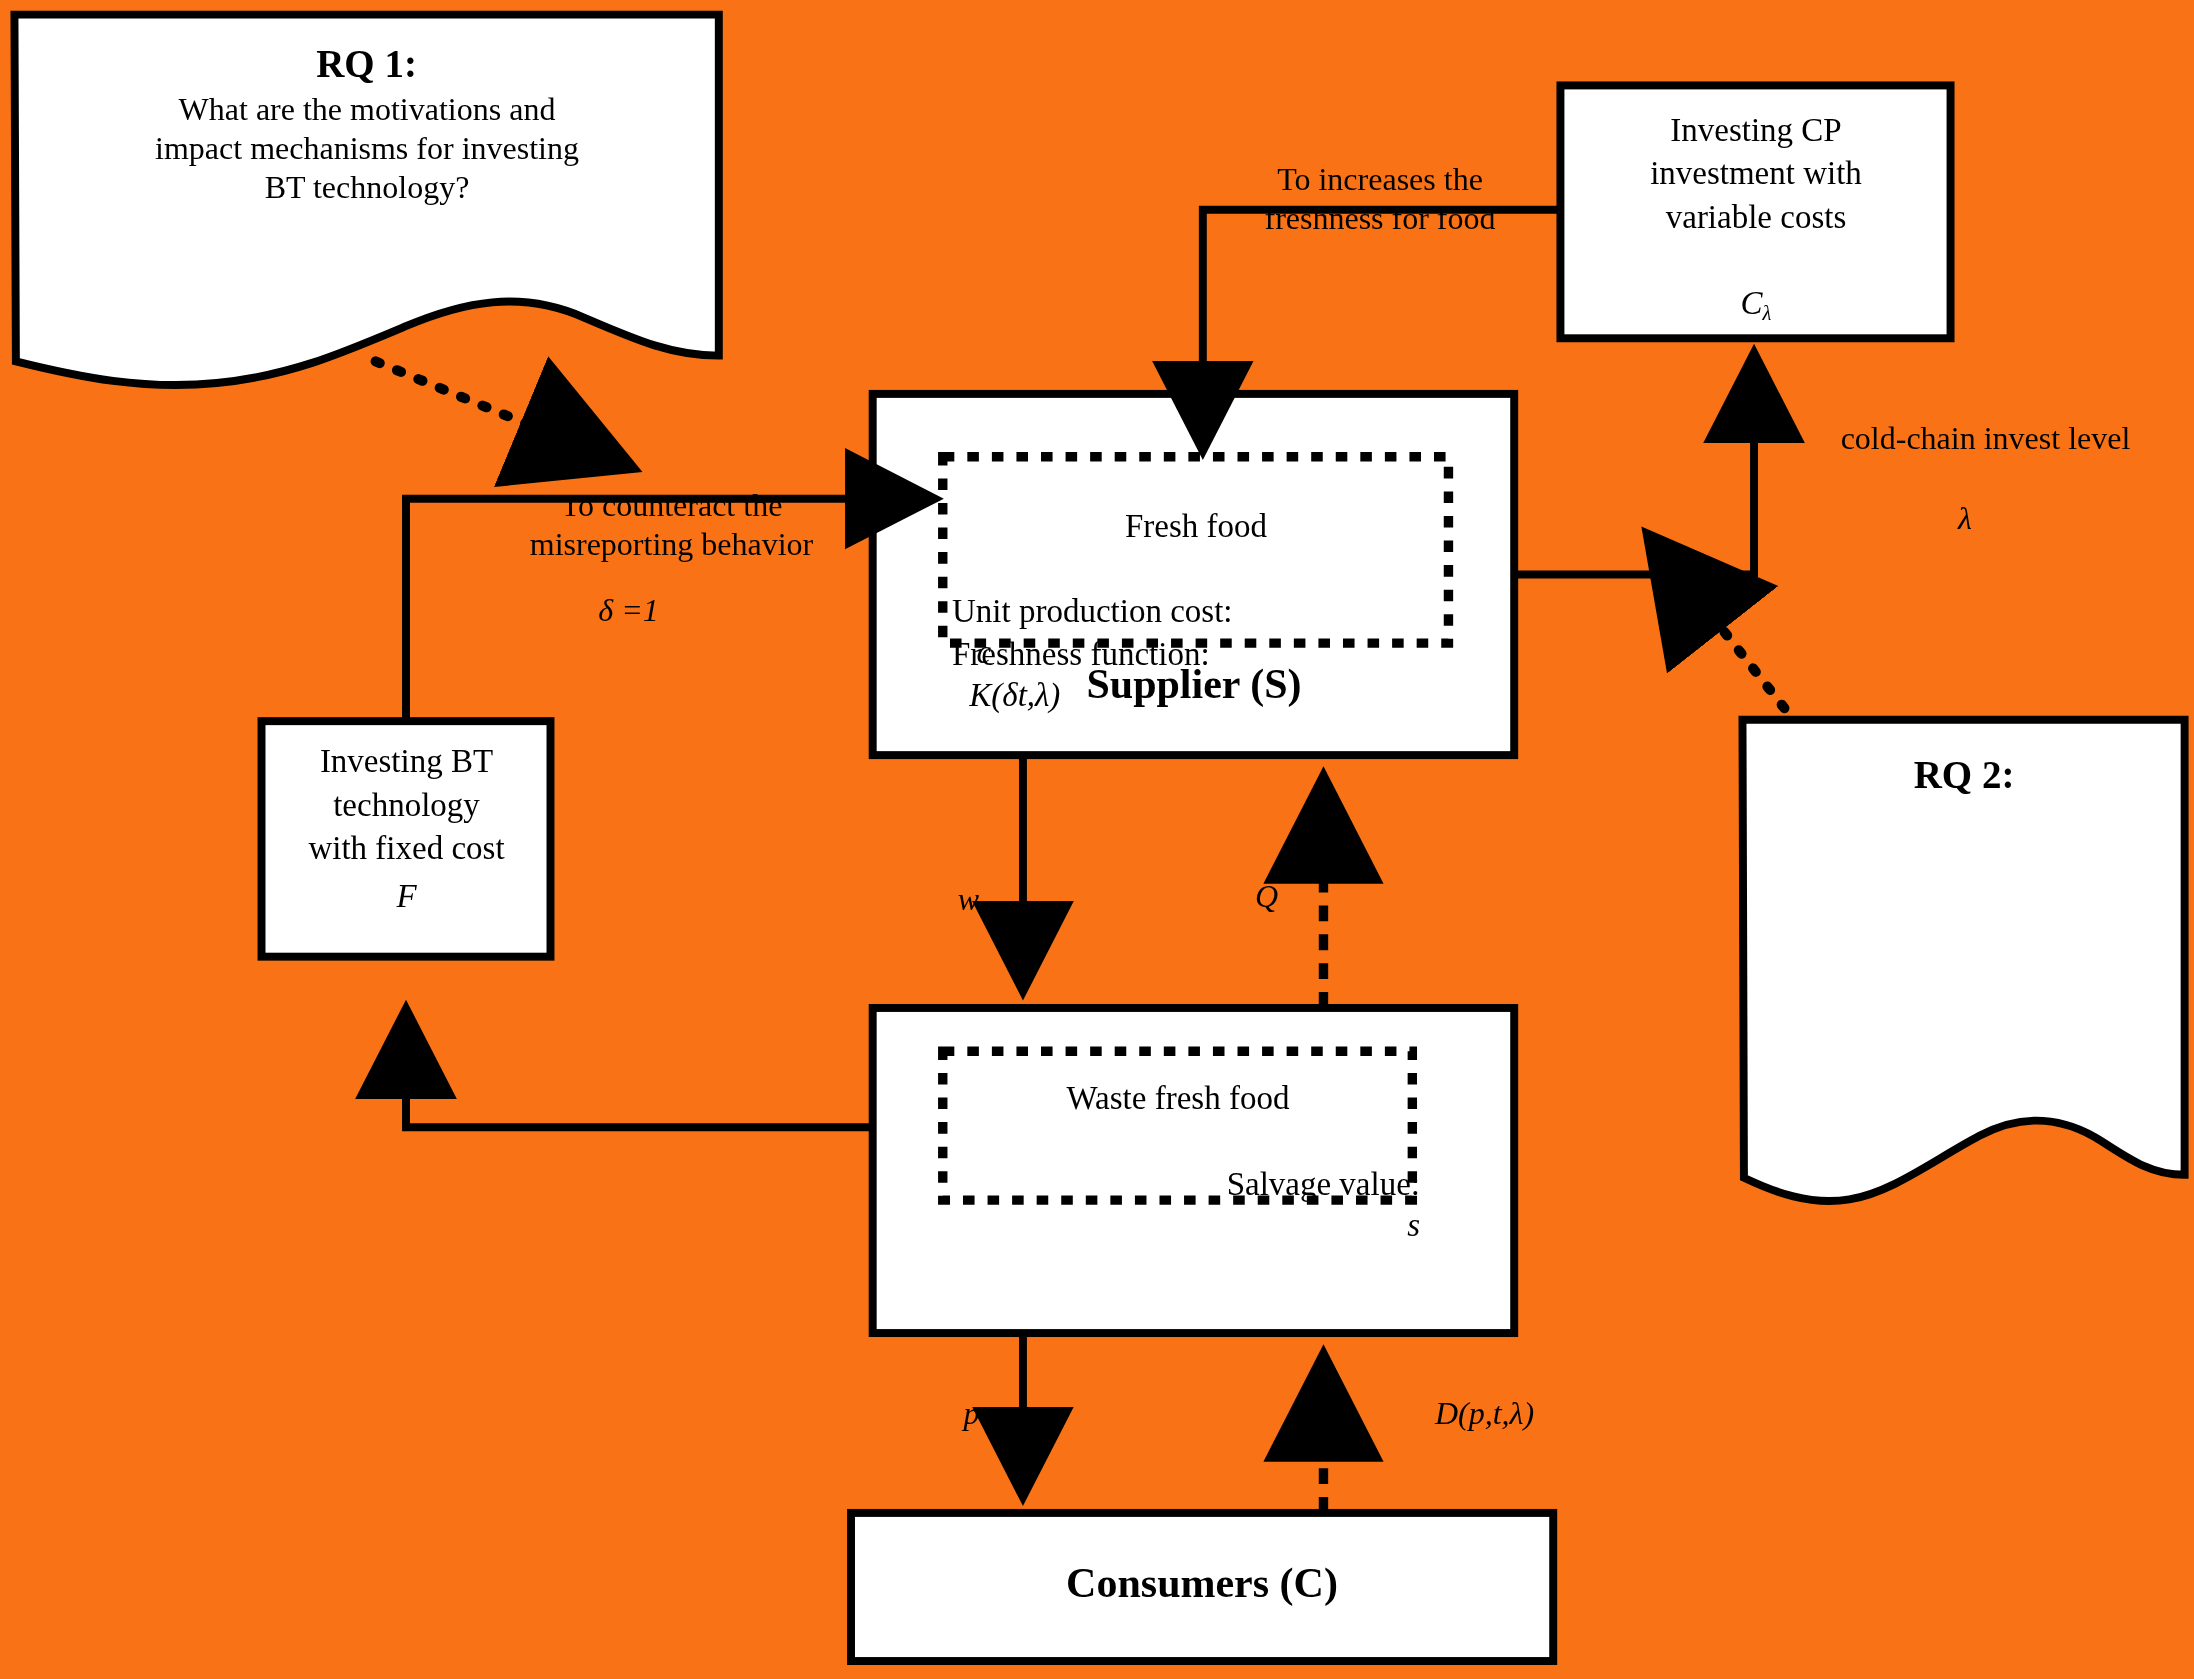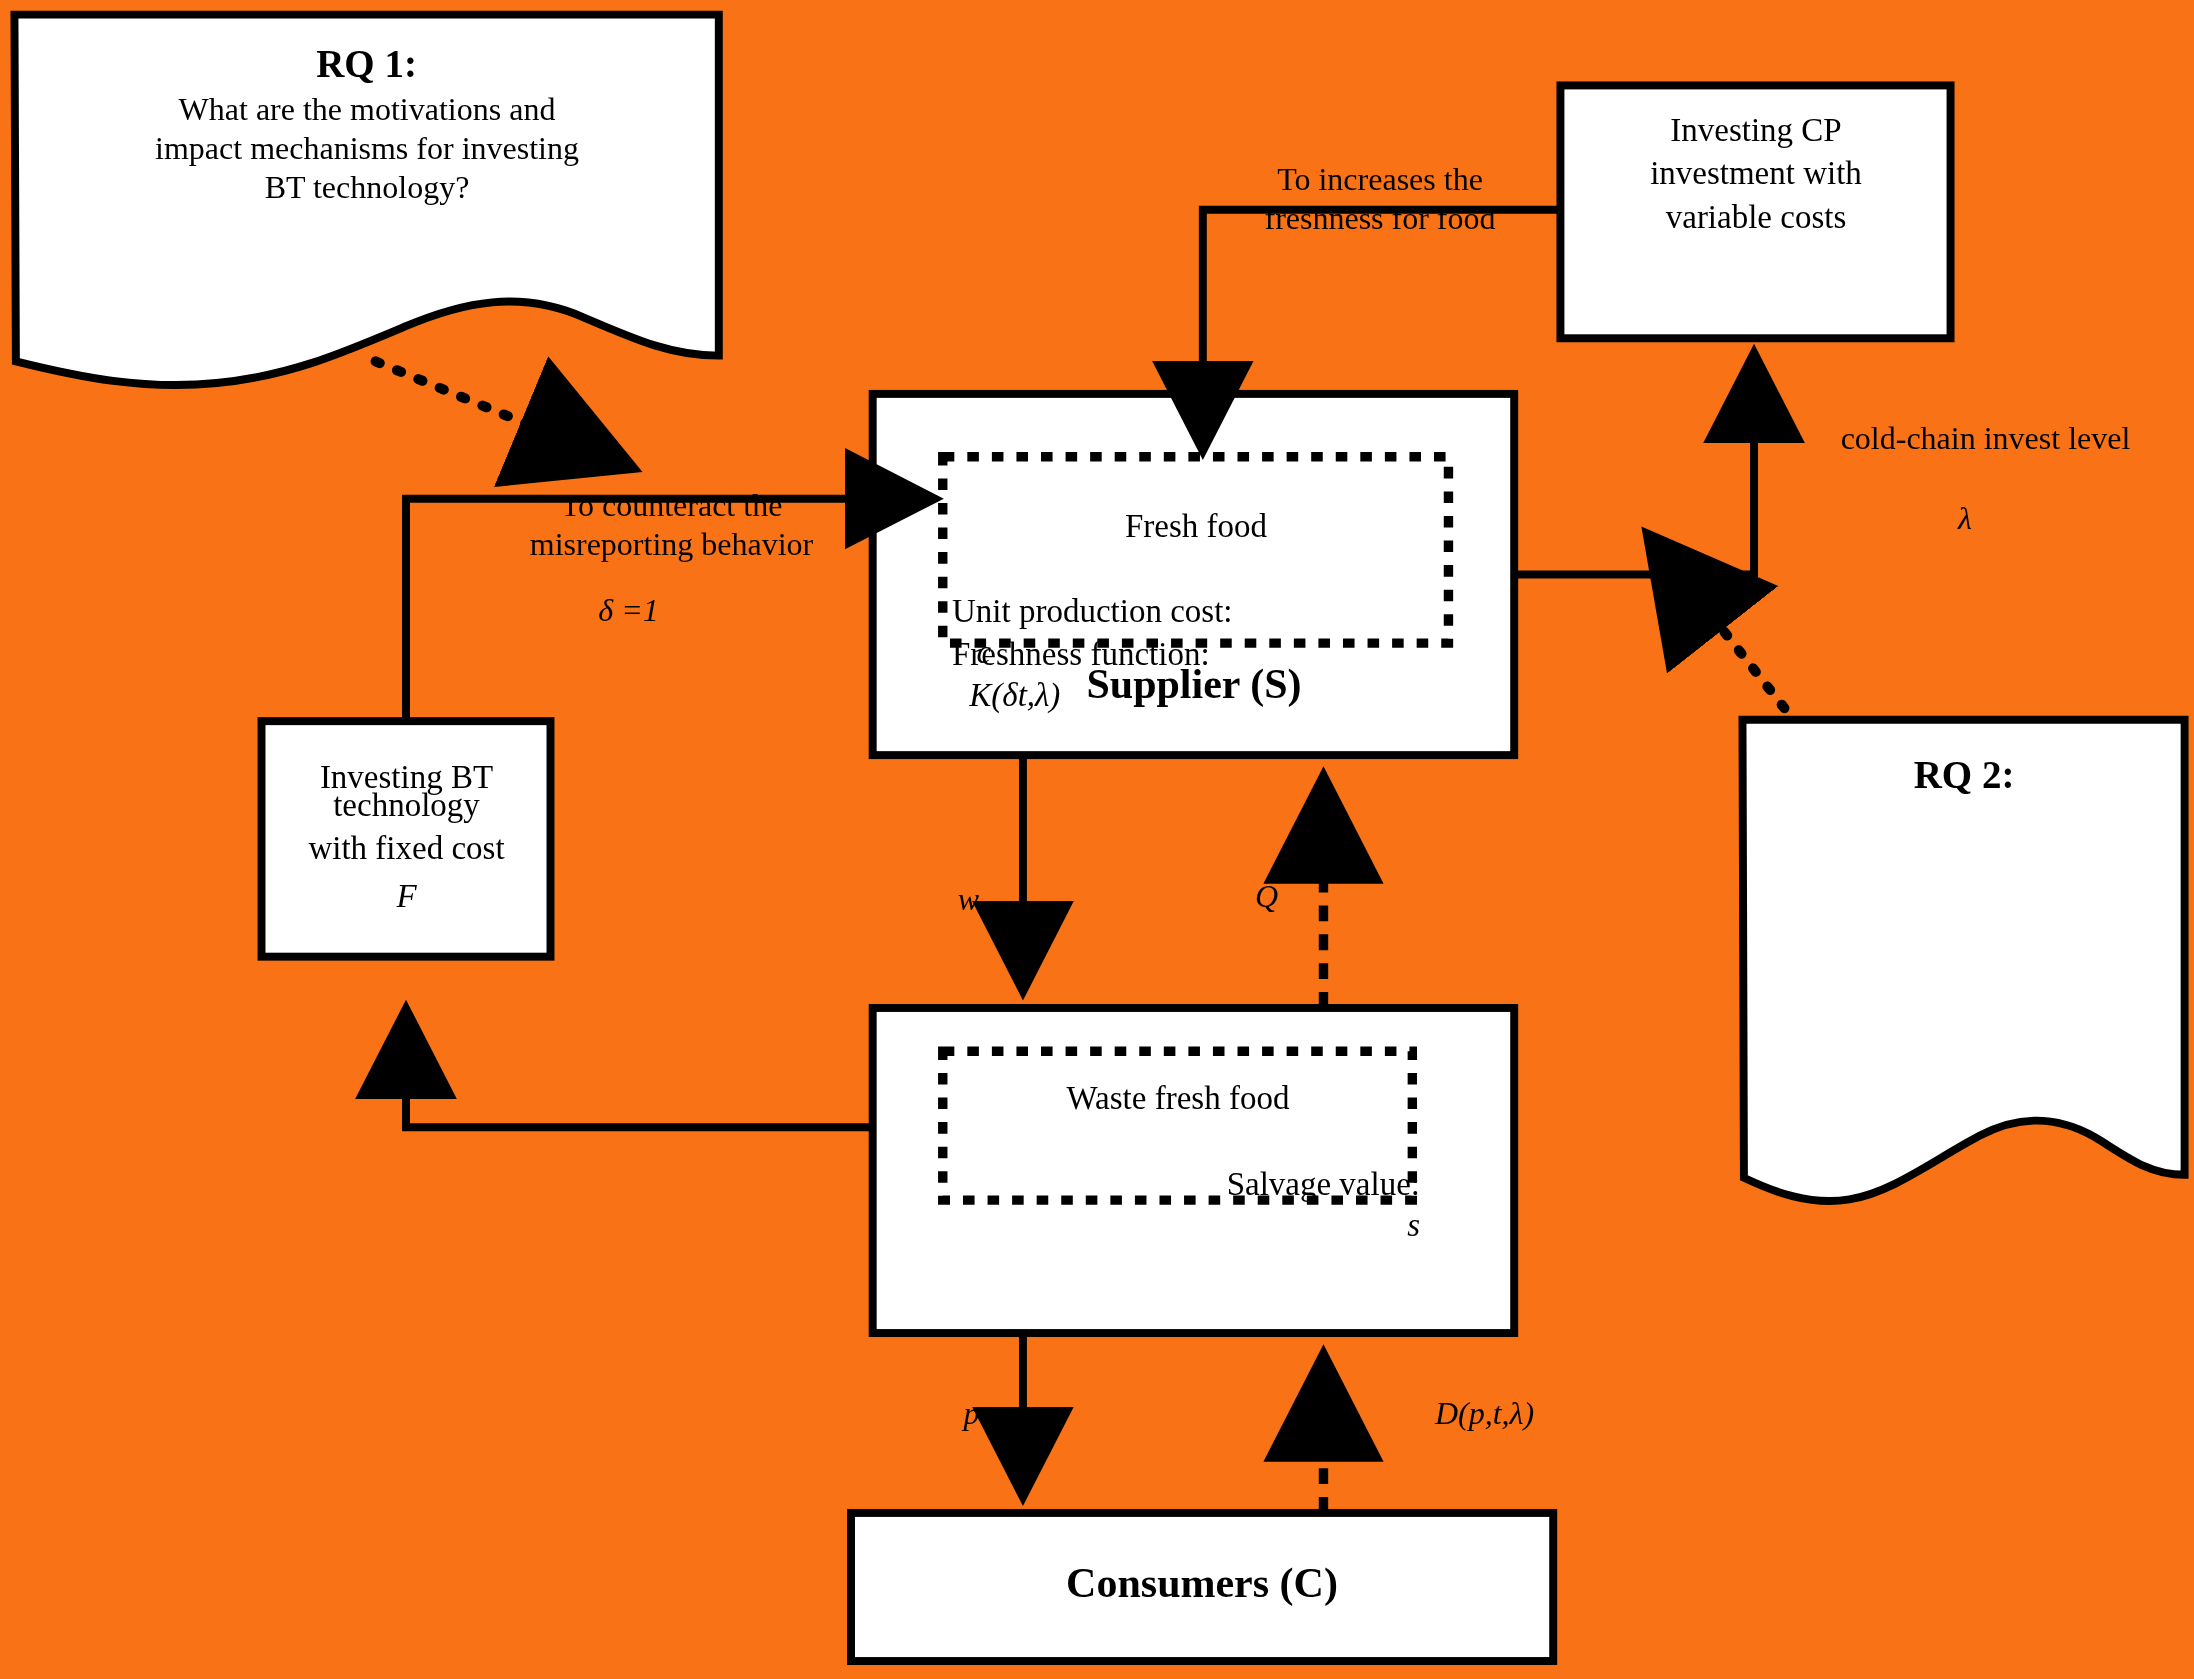--- a/index.html
+++ b/index.html
@@ -151,22 +151,25 @@
   <div class="txt rq-head" style="left:14.5px; top:40px; width:704px;">RQ 1:</div>
   <div class="txt rq-body" style="left:13px; top:90px; width:708px;">What are the motivations and
 impact mechanisms for investing
 BT technology?</div>
 
   <div class="txt rq-head" style="left:1743px; top:751px; width:442px;">RQ 2:</div>
 
   <div class="txt box-label" style="left:1561px; top:110px; width:390px;">Investing CP</div>
   <div class="txt box-label" style="left:1561px; top:153px; width:390px;">investment with</div>
   <div class="txt box-label" style="left:1561px; top:197px; width:390px;">variable costs</div>
-
-  <div class="txt box-label" style="left:262px; top:741px; width:289px;margin-top:16px;">Investing BT</div>
+  <div class="txt box-label" style="left:1561px; top:243px; width:390px;">
+    <span class="mathvar">C</span><sub>λ</sub>
+  </div>
+
+  <div class="txt box-label" style="left:262px; top:741px; width:289px;">Investing BT</div>
   <div class="txt box-label" style="left:262px; top:785px; width:289px;">technology</div>
   <div class="txt box-label" style="left:259px; top:828px; width:295px;">with fixed cost</div>
   <div class="txt box-label mathvar" style="left:262px; top:876px; width:289px;">F</div>
 
   <div class="txt box-label" style="left:943px; top:506px; width:506px;">Fresh food</div>
   <div class="txt box-label" style="left:952px; top:551px; width:506px; text-align:left;">
     <span>Unit production cost:</span>
     <span class="mathvar" style="margin-left:24.6px;">c</span>
   </div>
   <div class="txt box-label" style="left:952px; top:594px; width:520px; text-align:left;">

